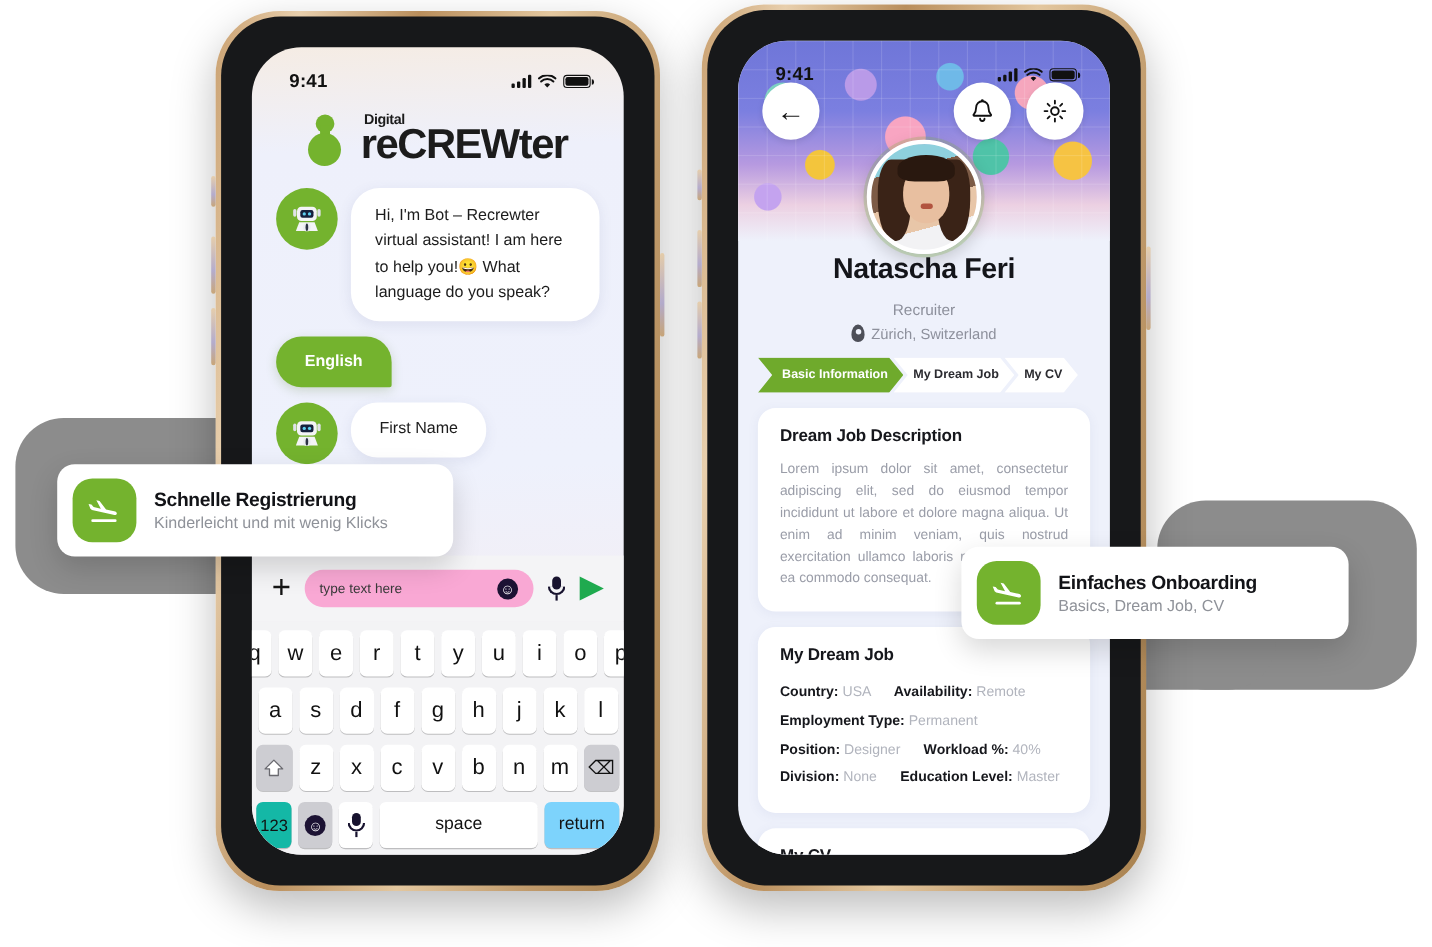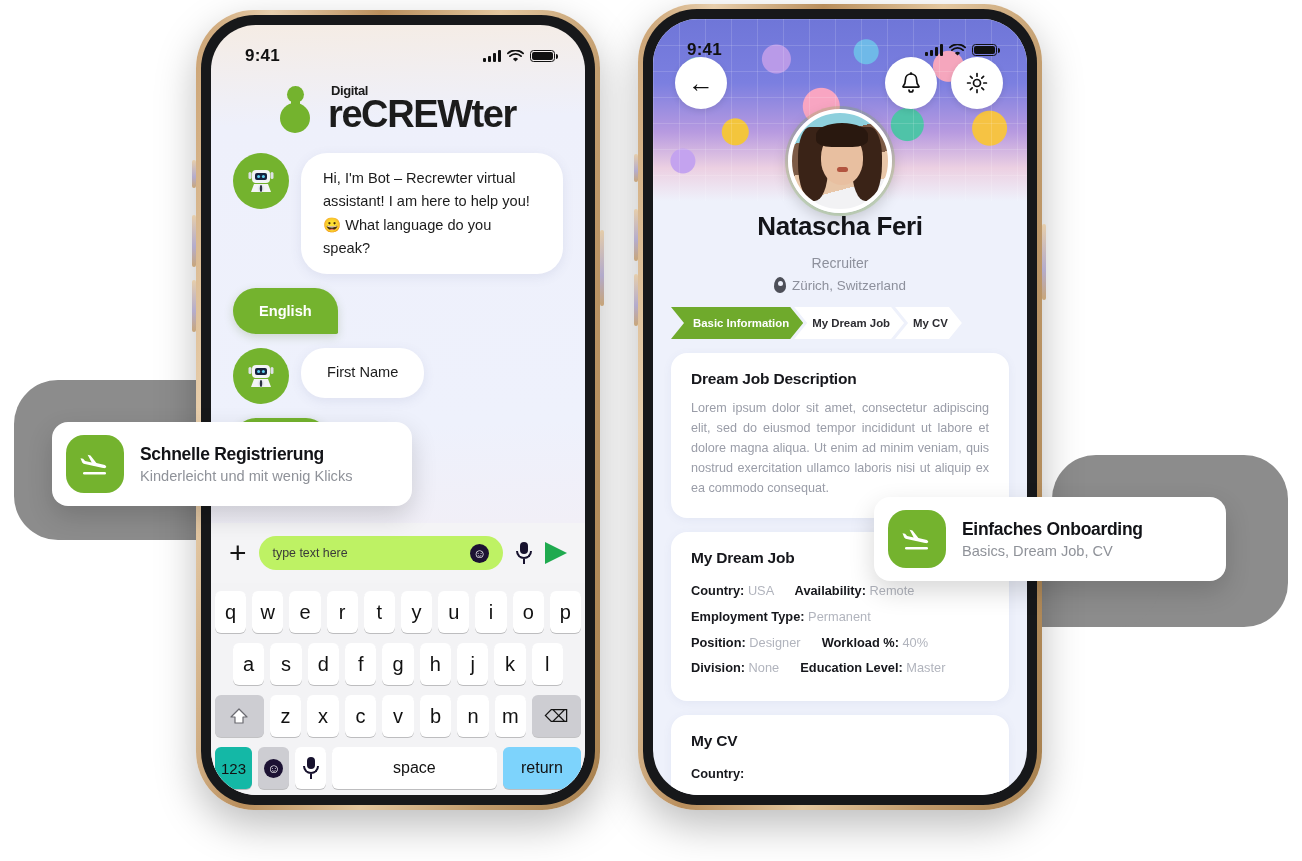--- a/index.html
+++ b/index.html
@@ -26,21 +26,21 @@
     position: absolute;
     border-radius: 58px;
     background: linear-gradient(100deg,#c9a070 0%,#e8cfad 14%,#b98e5c 34%,#e3c79f 56%,#c09a6b 78%,#a8814f 100%);
     padding: 5px;
     box-shadow: 0 16px 40px rgba(0,0,0,.26);
   }
   .phone-inner {
     width: 100%; height: 100%;
     border-radius: 54px;
     background: #17181a;
-    padding: 10px;
+    padding: 28px;
     position: relative;
   }
   .screen {
     width: 100%; height: 100%;
     border-radius: 45px;
     overflow: hidden;
     position: relative;
     background: #eef1fb;
   }
   #phone-left  { left: 196px; top: 10px;  width: 404px; height: 800px; }
@@ -127,21 +127,21 @@
     box-shadow: 0 3px 10px rgba(80,120,40,.22);
     min-width: 96px; text-align:center;
   }
 
   .inputbar {
     height: 60px; background:#f4f4f6; display:flex; align-items:center;
     gap: 12px; padding: 0 18px; flex: none;
   }
   .plus { font-size: 30px; color:#151515; line-height:1; font-weight:300; }
   .textfield {
-    flex: 1; height: 34px; background:#bef264; border-radius:18px;
+    flex: 1; height: 34px; background:#f9a8d4; border-radius:18px;
     display:flex; align-items:center; padding: 0 14px; justify-content: space-between;
   }
   .textfield span.ph { font-size: 12.4px; color:#3a3a3a; }
   .emoji-dot {
     width: 19px; height: 19px; border-radius: 50%; background:#1c1233;
     display:flex; align-items:center; justify-content:center;
     color:#fff; font-size: 13px; line-height: 1;
   }
   .mic-ic { width: 18px; position: relative; height: 22px; }
   .mic-ic .cap { position:absolute; left:5px; top:0; width:8px; height:12px; background:#17122e; border-radius:4px;}

